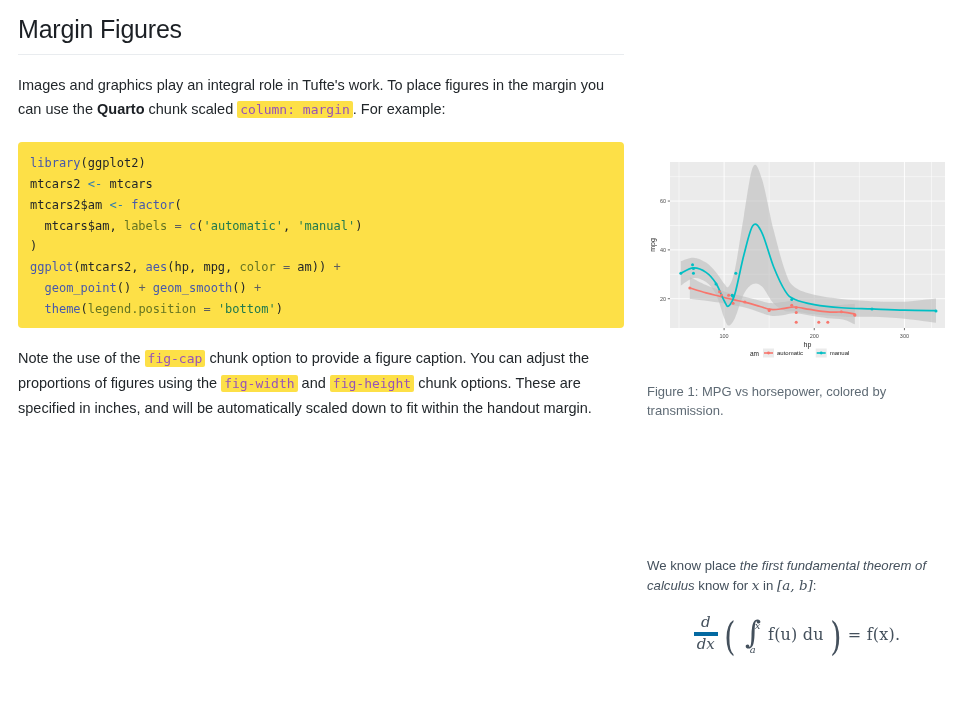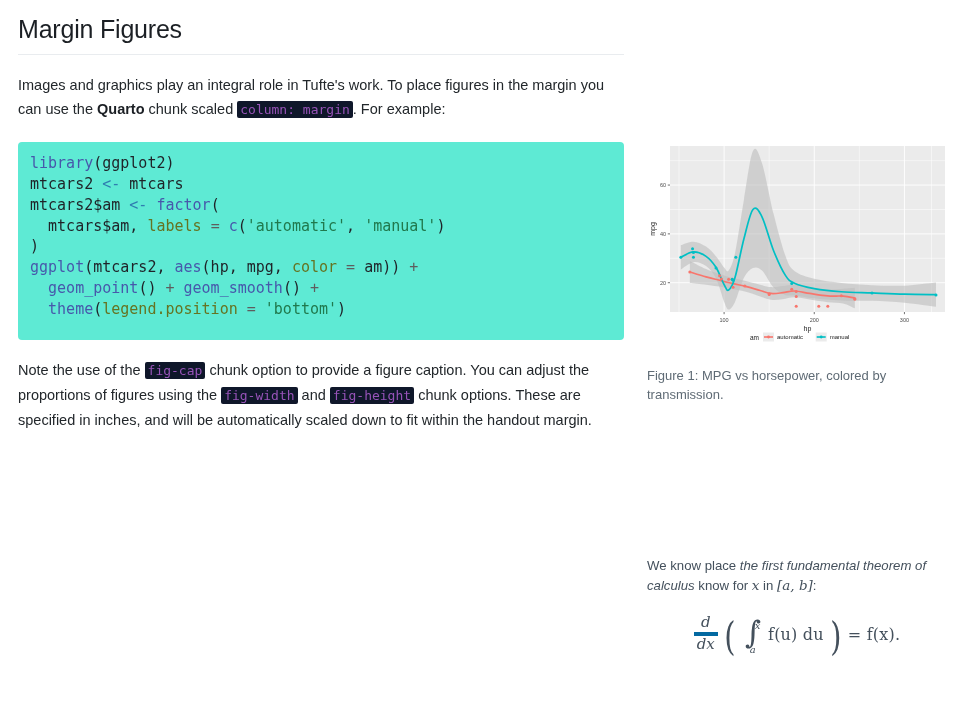--- a/index.html
+++ b/index.html
@@ -48,51 +48,51 @@
     color: #22272b;
     margin: 18px 0 0 0;
   }
 
   strong.bold { font-weight: 700; color:#1b1f24; }
 
   code.inline {
     font-family: "DejaVu Sans Mono", "Liberation Mono", monospace;
     font-size: 13px;
     color: #9753b8;
-    background: #0f172a;
+    background: #fde047;
     padding: 1px 3px;
     border-radius: 2px;
     white-space: nowrap;
   }
 
   
   .codeblock {
     margin-top: 20px;
-    background: #5eead4;
+    background: #fde047;
     border-radius: 4px;
-    padding: 11px 12px 20px 12px;
+    padding: 11px 12px 8px 12px;
     font-family: "DejaVu Sans Mono", "Liberation Mono", monospace;
-    font-size: 15px;
+    font-size: 12px;
     line-height: 20.8px;
     color: #1f2328;
     white-space: pre;
     overflow: hidden;
   }
   .tok-fn  { color: #4758ab; }
   .tok-op  { color: #5e5e5e; }
   .tok-arrow { color: #2f7db0; }
   .tok-str { color: #20794d; }
   .tok-arg { color: #657422; }
   .tok-plain { color: #1f2328; }
 
   
   .margin-col {
     position: absolute;
     left: 647px;
-    top: 0;
+    top: 16px;
     width: 300px;
   }
 
   .figure-wrap { margin-top: 140px; }
 
   .fig-caption {
     font-size: 13px;
     line-height: 19px;
     color: #5f6b75;
     margin-top: 16px;

